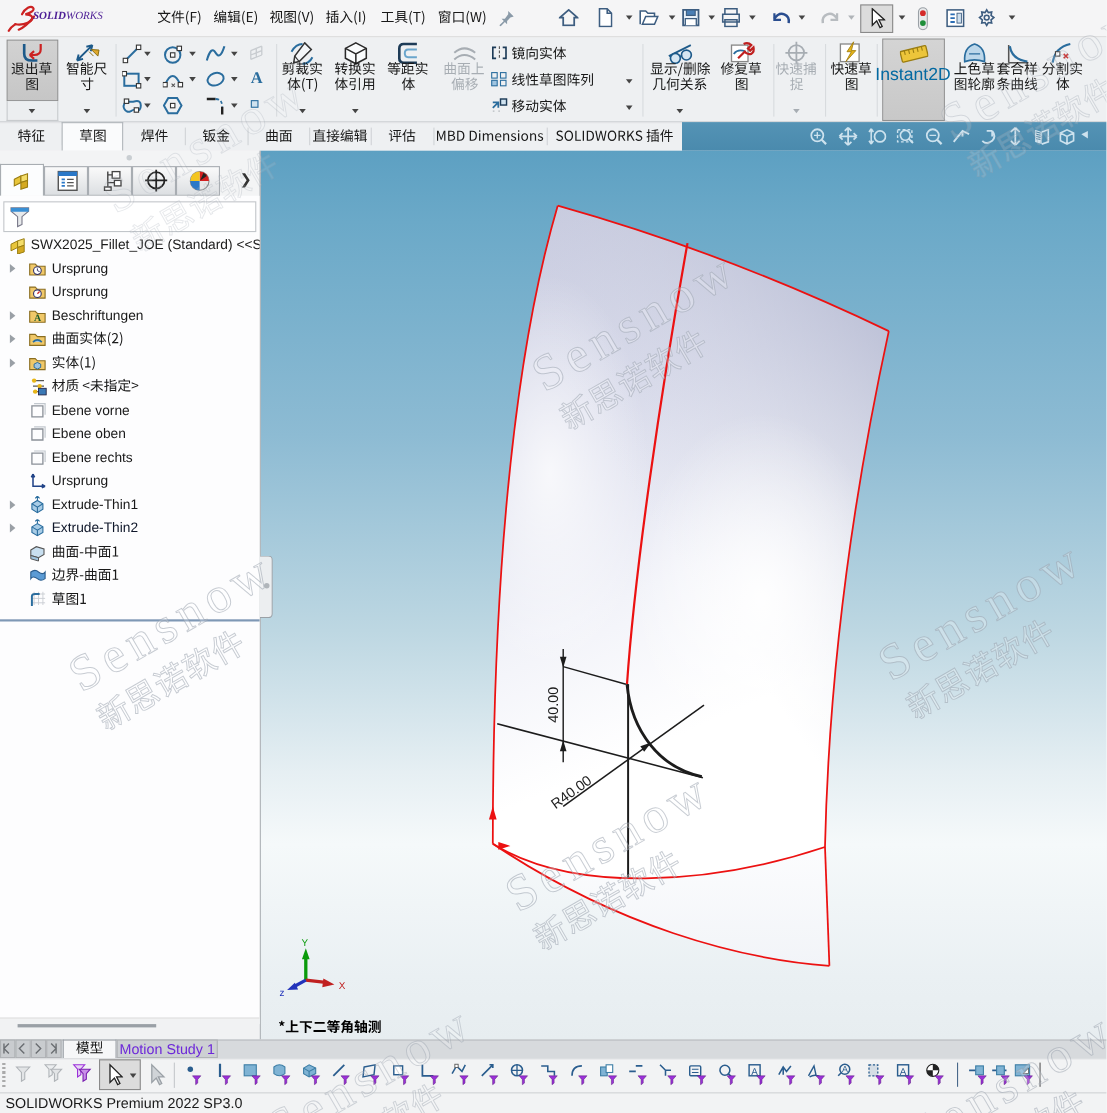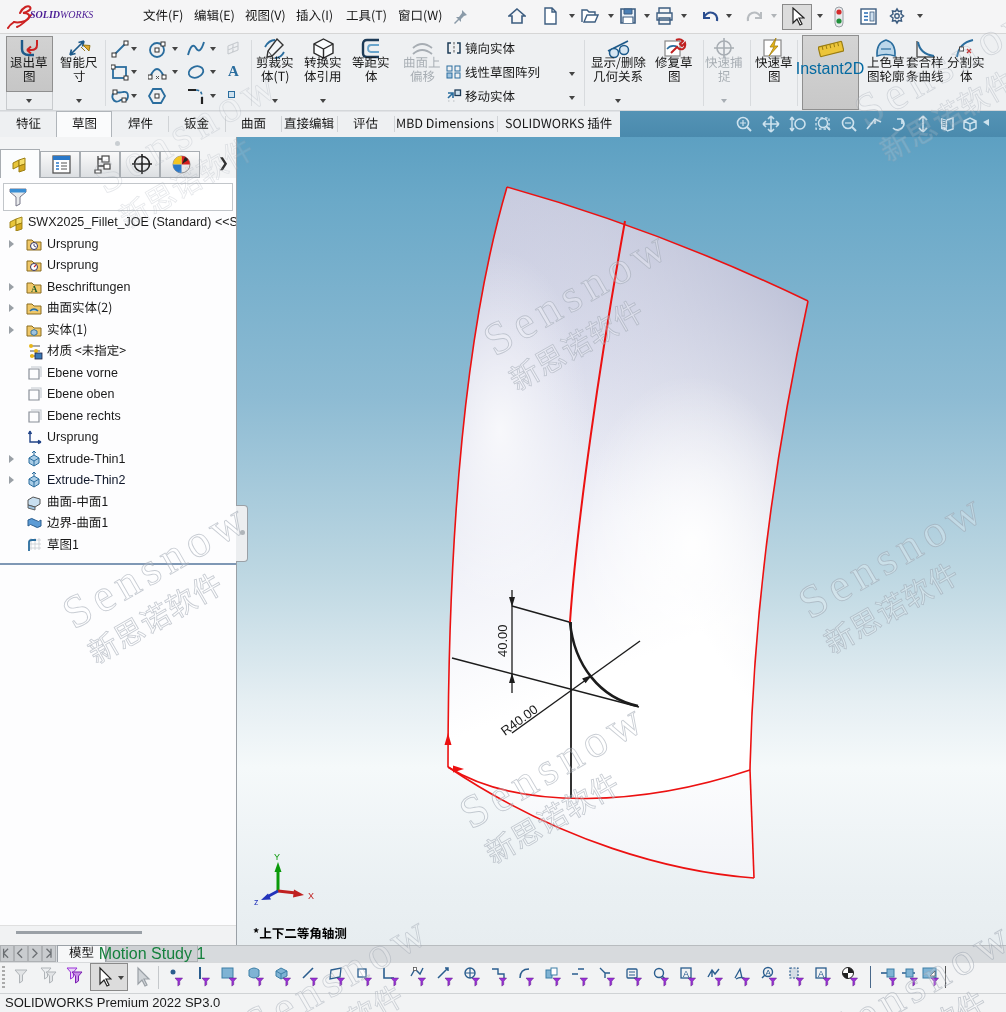--- a/index.html
+++ b/index.html
@@ -643,21 +643,21 @@
     </svg>
     <div style="position:absolute;left:42px;top:945px;width:14px;height:17px;background:#c9cccf;border:1px solid #aeb1b4"></div>
     <svg style="position:absolute;left:42px;top:946px" width="14" height="15" viewBox="0 0 14 15">
       <path d="M5 3 L10 8 L5 13 M10 3 L10 13" fill="none" stroke="#6a6e72" stroke-width="1.4" transform="scale(0.9)"></path>
     </svg>
     <div style="position:absolute;left:57px;top:945px;width:49px;height:17px;background:#f6f7f8;border:1px solid #9aa0a6;border-bottom:none"></div>
     <svg style="position:absolute;left:68.5px;top:946.0px;overflow:visible" width="25" height="16">
       <path transform="translate(0,11.00) scale(0.012500,-0.012500)" fill="#1a1a1a" d="M472 417H820V345H472ZM472 542H820V472H472ZM732 840V757H578V840H507V757H360V693H507V618H578V693H732V618H805V693H945V757H805V840ZM402 599V289H606C602 259 598 232 591 206H340V142H569C531 65 459 12 312 -20C326 -35 345 -63 352 -80C526 -38 607 34 647 140C697 30 790 -45 920 -80C930 -61 950 -33 966 -18C853 6 767 61 719 142H943V206H666C671 232 676 260 679 289H893V599ZM175 840V647H50V577H175V576C148 440 90 281 32 197C45 179 63 146 72 124C110 183 146 274 175 372V-79H247V436C274 383 305 319 318 286L366 340C349 371 273 496 247 535V577H350V647H247V840Z M1635 783V448H1704V783ZM1822 834V387C1822 374 1818 370 1802 369C1787 368 1737 368 1680 370C1691 350 1701 321 1705 301C1776 301 1825 302 1855 314C1885 325 1893 344 1893 386V834ZM1388 733V595H1264V601V733ZM1067 595V528H1189C1178 461 1145 393 1059 340C1073 330 1098 302 1108 288C1210 351 1248 441 1259 528H1388V313H1459V528H1573V595H1459V733H1552V799H1100V733H1195V602V595ZM1467 332V221H1151V152H1467V25H1047V-45H1952V25H1544V152H1848V221H1544V332Z"></path>
     </svg>
     <div style="position:absolute;left:106px;top:945px;width:92px;height:17px;background:#cdd0d3;border:1px solid #aeb1b4"></div>
-    <div style="position:absolute;left:152px;top:946px;font-family:'Liberation Sans', sans-serif;font-size:16px;color:#15803d;transform:translateX(-50%);white-space:nowrap;line-height:15px">Motion Study 1</div>
+    <div style="position:absolute;left:152px;top:946px;font-family:'Liberation Sans', sans-serif;font-size:13px;color:#6d28d9;transform:translateX(-50%);white-space:nowrap;line-height:15px">Motion Study 1</div>
     <div style="position:absolute;left:0px;top:962px;width:1006px;height:31px;background:#f2f3f4;border-top:1px solid #d8dadc"></div>
     <div style="position:absolute;left:2px;top:966px;width:3px;height:24px;background:repeating-linear-gradient(#aaa 0 2px, transparent 2px 4px)"></div>
     <svg style="position:absolute;left:12px;top:967px" width="20" height="20" viewBox="0 0 20 20">
       <path d="M3 3 L15 3 L10.5 8 L10.5 14 L7.5 16 L7.5 8 Z" fill="#e2e4e6" stroke="#b0b4b8" stroke-width="1"></path>
     </svg>
     <svg style="position:absolute;left:38px;top:965px" width="22" height="22" viewBox="0 0 22 22">
       <path d="M3 3 L13 3 L9.5 7 L9.5 12 L6.5 14 L6.5 7 Z" fill="#eceef0" stroke="#b0b4b8" stroke-width="1"></path>
       <path d="M8 7 L18 7 L14.5 11 L14.5 16 L11.5 18 L11.5 11 Z" fill="#e2e4e6" stroke="#b0b4b8" stroke-width="1"></path>
     </svg>
     <svg style="position:absolute;left:64px;top:965px" width="22" height="22" viewBox="0 0 22 22">

